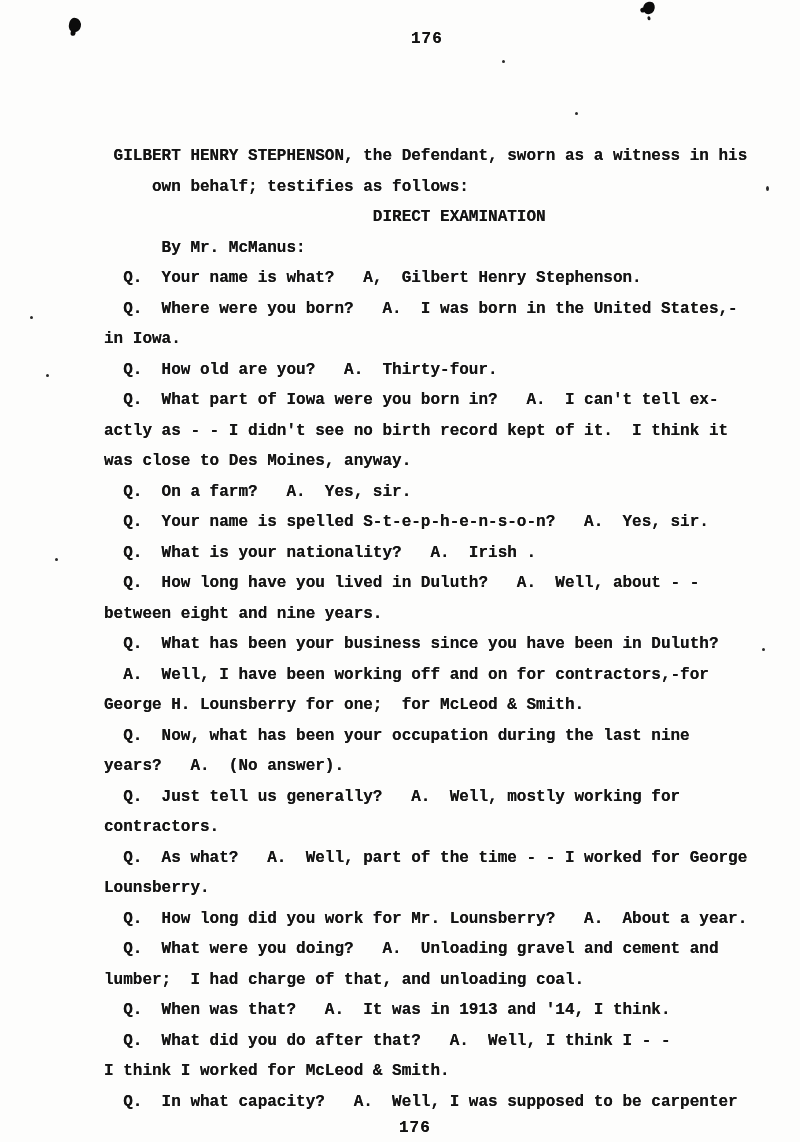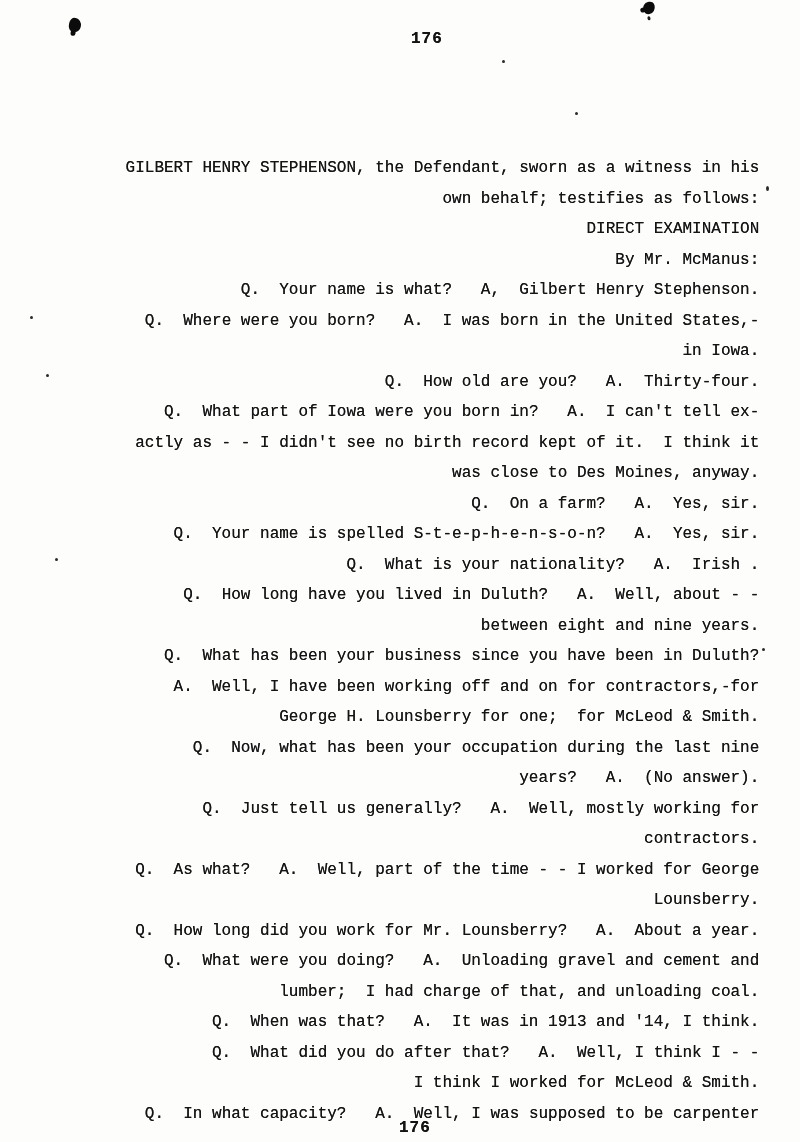--- a/index.html
+++ b/index.html
@@ -4,37 +4,37 @@
 <style>
   html,body{margin:0;padding:0;}
   body{
     width:800px;height:1142px;
     background:#fdfdfc;
     position:relative;
     font-family:"Liberation Mono","DejaVu Sans Mono",monospace;
     color:#131313;
     overflow:hidden;
   }
-  .page{position:absolute;inset:0;text-align:right;}
+  .page{position:absolute;inset:0;}
   .pagenum{
     position:absolute;
     font-size:16px;
     font-weight:bold;
     letter-spacing:1px;
     text-shadow:0 0 0.6px rgba(10,10,10,.85);
   }
   .pagenum.top{left:411px;top:30px;}
   .pagenum.bottom{left:399px;top:1119px;}
   .body-text{
     position:absolute;
     left:104px;top:141px;
-    margin:12px;
+    margin:0;
     font-family:inherit;
     font-size:16px;
-    font-weight:normal;
+    font-weight:bold;
     line-height:30.5px;
     white-space:pre;
     color:#141414;
     text-shadow:0 0 0.6px rgba(10,10,10,.8);
   }
   
   .ink{position:absolute;background:#0c0c0c;}
   .ink-tl{
     left:69px;top:18px;width:12px;height:14px;
     border-radius:46% 58% 52% 44%;

